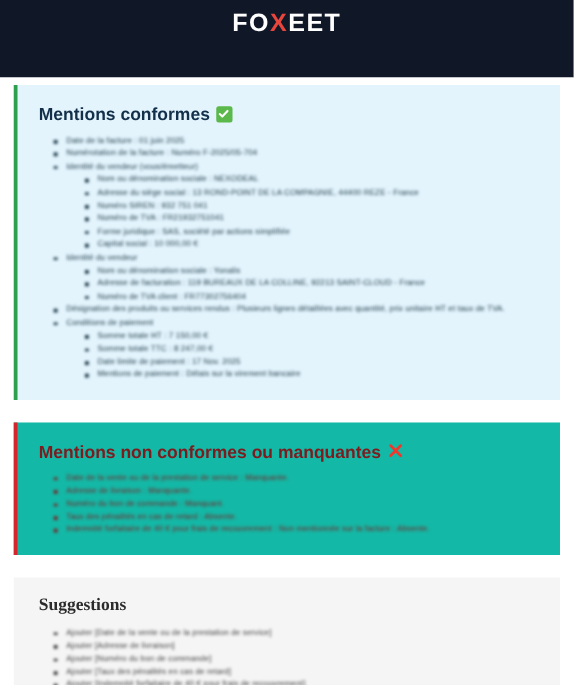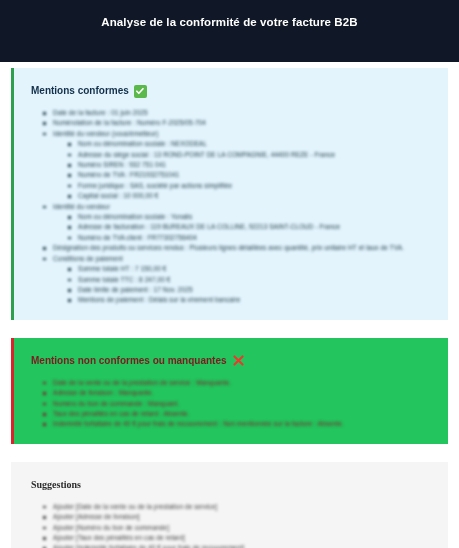--- a/index.html
+++ b/index.html
@@ -51,32 +51,32 @@
   .panel {
     position: relative;
     padding: 14px 14px 14px 14px;
     margin-bottom: 18px;
   }
   .panel-conform {
     background: #e3f4fd;
     border-left: 3px solid #2e9e4f;
   }
   .panel-nonconform {
-    background: #22c55e;
+    background: #14b8a6;
     border-left: 3px solid #d6262c;
   }
   .panel-suggestions {
     background: #f5f5f6;
     border-left: none;
     padding-left: 17px;
     margin-bottom: 0;
   }
 
   .panel-title {
-    font-size: 10px;
+    font-size: 14px;
     font-weight: bold;
     line-height: 14px;
     display: flex;
     align-items: center;
     gap: 5px;
     margin: 2px 0 10px 3px;
   }
   .panel-conform .panel-title { color: #12304a; }
   .panel-nonconform .panel-title { color: #7d1b1f; }
   .panel-suggestions .panel-title { color: #2b2b2b; font-family: Liberation Serif, serif; }
@@ -140,21 +140,21 @@
   .panel-nonconform ul.lvl1 > li::before { background: #7a2226; }
   .panel-suggestions ul.lvl1 > li { color: #3a3a3a; }
   .panel-suggestions ul.lvl1 > li::before { background: #3a3a3a; }
 
   .sub-wrap { margin-top: 0; }
 </style>
 </head>
 <body>
 
 <div class="app-header">
-  <div class="app-subtitle">Analyse de la conformité de votre facture B2B</div>
+  <div class="brand"><span>FO</span><span class="brand-x">X</span><span>EET</span></div>
 </div>
 
 <div class="page-body">
 
   <section class="panel panel-conform">
     <div class="panel-title">
       <span>Mentions conformes</span>
       <span class="icon-check">
         <svg width="10" height="10" viewBox="0 0 12 12" aria-hidden="true">
           <path d="M2.2 6.3 L4.6 8.7 L9.6 3.3" fill="none" stroke="#ffffff" stroke-width="2" stroke-linecap="round" stroke-linejoin="round"></path>

